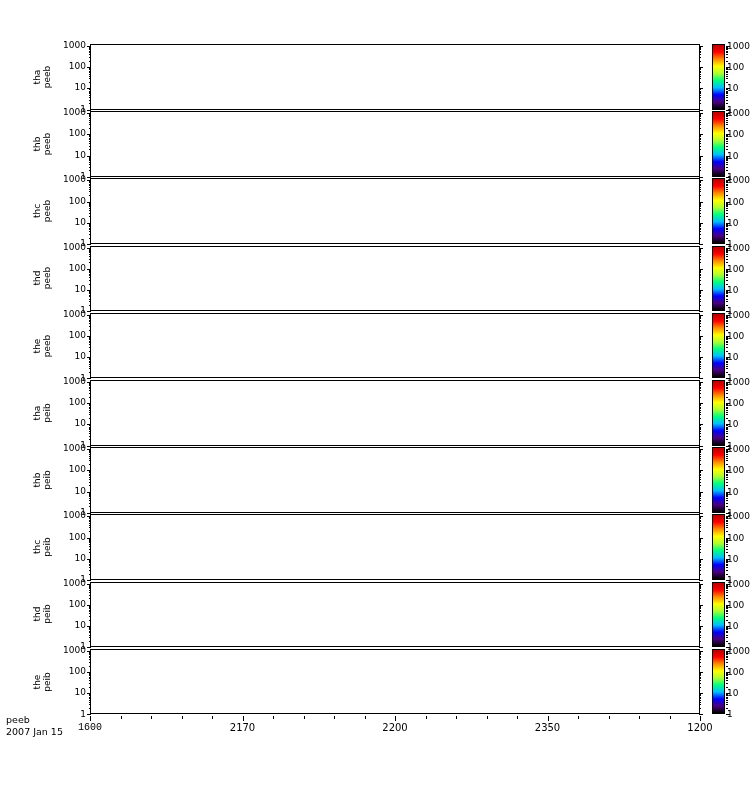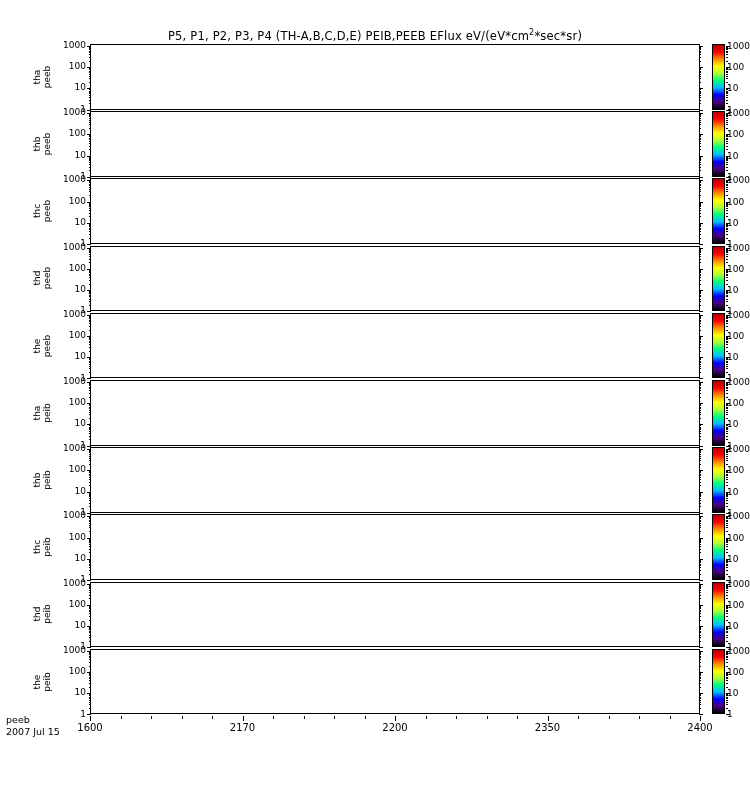--- a/index.html
+++ b/index.html
@@ -175,21 +175,20 @@
     width: 2px;
     height: 1px;
     background: #000;
   }
 </style>
 </head>
 <body>
 
 <div id="root">
 
-  <div class="title"><span>P5, P1, P2, P3, P4 (TH-A,B,C,D,E) PEIB,PEEB EFlux  eV/(eV*cm</span><sup>2</sup><span>*sec*sr)</span></div>
 
   <div id="stack">
       <div class="panel" style="top: 0px; height: 65.7px;">
         <div class="inner"></div>
         <div class="ytickmark" style="top: 64.7px;"></div>
         <div class="ytickmark-r" style="top: 64.7px;"></div>
         <div class="ytickmark" style="top: 43.4667px;"></div>
         <div class="ytickmark-r" style="top: 43.4667px;"></div>
         <div class="ytickmark" style="top: 22.2333px;"></div>
         <div class="ytickmark-r" style="top: 22.2333px;"></div>
@@ -1202,45 +1201,45 @@
         <div class="cbminor" style="top: 7.39187px;"></div>
         <div class="cbminor" style="top: 5.71059px;"></div>
         <div class="cbminor" style="top: 4.28908px;"></div>
         <div class="cbminor" style="top: 3.05772px;"></div>
         <div class="cbminor" style="top: 1.97158px;"></div>
       </div>
     </div>
 
   <div id="xaxis">
       <div class="xtickmark" style="left: 0px;"></div>
-      <div class="xtick" style="left: 0px;">1600</div>
+      <div class="xtick" style="left: 0px; font-family: Liberation Mono, monospace;">1600</div>
       <div class="xtickmark" style="left: 152.5px;"></div>
       <div class="xtick" style="left: 152.5px;">2170</div>
       <div class="xtickmark" style="left: 305px;"></div>
       <div class="xtick" style="left: 305px;">2200</div>
       <div class="xtickmark" style="left: 457.5px;"></div>
       <div class="xtick" style="left: 457.5px;">2350</div>
       <div class="xtickmark" style="left: 610px;"></div>
-      <div class="xtick" style="left: 610px;">2400</div>
+      <div class="xtick" style="left: 610px;">1200</div>
       <div class="xminor" style="left: 30.5px;"></div>
       <div class="xminor" style="left: 61px;"></div>
       <div class="xminor" style="left: 91.5px;"></div>
       <div class="xminor" style="left: 122px;"></div>
       <div class="xminor" style="left: 183px;"></div>
       <div class="xminor" style="left: 213.5px;"></div>
       <div class="xminor" style="left: 244px;"></div>
       <div class="xminor" style="left: 274.5px;"></div>
       <div class="xminor" style="left: 335.5px;"></div>
       <div class="xminor" style="left: 366px;"></div>
       <div class="xminor" style="left: 396.5px;"></div>
       <div class="xminor" style="left: 427px;"></div>
       <div class="xminor" style="left: 488px;"></div>
       <div class="xminor" style="left: 518.5px;"></div>
       <div class="xminor" style="left: 549px;"></div>
       <div class="xminor" style="left: 579.5px;"></div>
     </div>
 
   <div id="xcorner">
     <div>peeb</div>
-    <div>2007 Jul 15</div>
+    <div>2007 Jan 15</div>
   </div>
 
 </div>
 
 </body></html>

